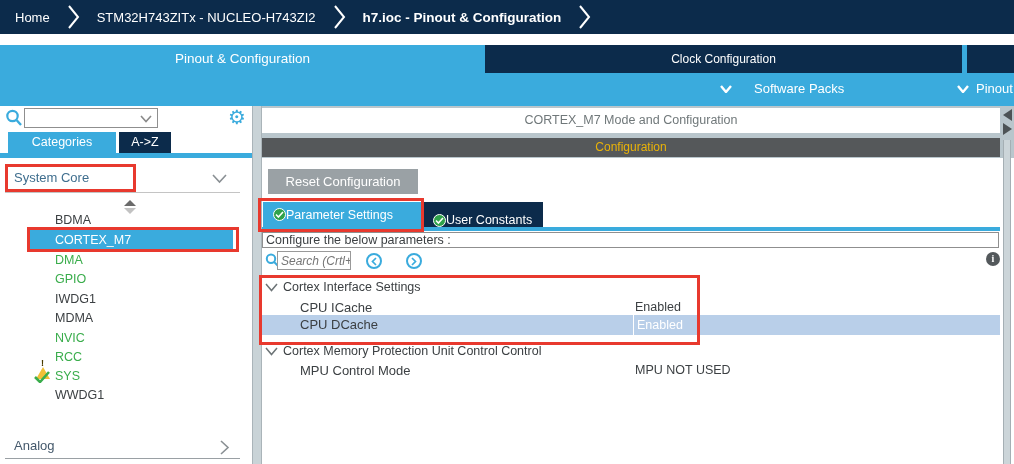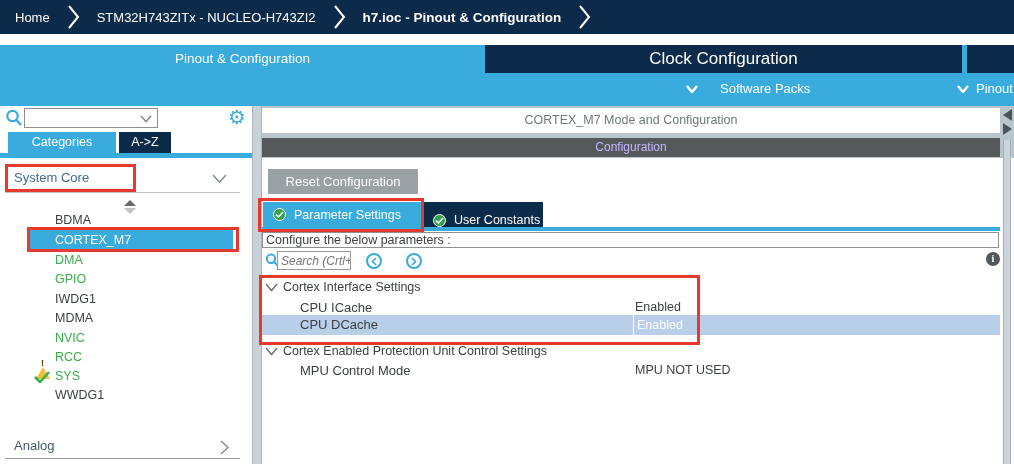--- a/index.html
+++ b/index.html
@@ -17,21 +17,21 @@
   .bc-item { color:#fff; font-size:13px; white-space:nowrap; }
   .bc-item.bold { font-weight:bold; font-size:13.5px; }
   .bc-chev { display:block; }
 
   
   .tabzone { position:absolute; left:0; top:34px; width:1014px; height:72px; background:#fff;padding-left:40px; }
   .tab-blue-band { position:absolute; left:0; top:11px; width:1014px; height:61px; background:#3aabdd; }
   .tab-label-active { position:absolute; left:0; top:17px; width:485px; text-align:center;
     color:#fff; font-size:13.5px; }
   .tab-navy { position:absolute; top:11px; height:28px; background:#0c2b4b; color:#fff;
-    font-size:17px; text-align:center; line-height:28px; }
+    font-size:12px; text-align:center; line-height:28px; }
   .subbar-item { position:absolute; top:47px; display:flex; align-items:center; gap:7px;
     color:#fff; font-size:13px; white-space:nowrap; }
 
   
   .leftpanel { position:absolute; left:0; top:106px; width:252px; height:358px; background:#fff; }
   .searchbox { position:absolute; left:24px; top:2px; width:134px; height:20px;
     border:1px solid #8f8f8f; background:#fff; }
   .searchbox input { position:absolute; left:2px; top:1px; width:110px; height:16px; border:none;
     outline:none; font-size:12px; font-family:inherit; }
   .gear { position:absolute; left:228px; top:-1px; font-size:20px; color:#3aabdd;
@@ -62,31 +62,31 @@
   
   .splitter { position:absolute; left:252px; top:106px; width:10px; height:358px;
     background:#c9d3d7; border-left:1px solid #aab4b9; border-right:1px solid #aab4b9; }
 
   
   .rightpanel { position:absolute; left:262px; top:106px; width:752px; height:358px; background:#fff; }
   .gray-band { position:absolute; left:0; top:0; width:752px; height:52px; background:#b9c6cc; }
   .mode-bar { position:absolute; left:0; top:2px; width:738px; height:25px; background:#fff;
     color:#70787a; font-size:12.5px; text-align:center; line-height:25px; }
   .dark-bar { position:absolute; left:0; top:32px; width:738px; height:19px; background:#55585a;
-    color:#c4b5fd; font-size:12px; text-align:center; line-height:19px; }
+    color:#eab308; font-size:12px; text-align:center; line-height:19px; }
   .arrow-left { width:0; height:0; border-top:6px solid transparent; border-bottom:6px solid transparent;
     border-right:9px solid #4d5356; }
   .arrow-right { width:0; height:0; border-top:6px solid transparent; border-bottom:6px solid transparent;
     border-left:9px solid #4d5356; }
   .vscroll { position:absolute; left:741px; top:34px; width:8px; height:324px; background:#ccd5d9;
     border-left:1px solid #a5afb4; border-right:1px solid #a5afb4; }
   .reset-btn { position:absolute; left:6px; top:63px; width:150px; height:25px; background:#9aa1a5;
     color:#fff; font-size:13px; text-align:center; line-height:25px; border:none; cursor:pointer;
     font-family:inherit; }
-  .cfg-tab { position:absolute; top:96px; height:25px; display:flex; align-items:center; gap:8px;
+  .cfg-tab { position:absolute; top:96px; height:25px; display:flex; align-items:center; gap:0;
     padding-left:10px; color:#fff; font-size:12.5px; cursor:pointer; }
   .chk { width:13px; height:13px; border-radius:50%; background:#2fa24a; border:1px solid #fff;
     display:flex; align-items:center; justify-content:center; flex:0 0 auto; }
   .blue-underline { position:absolute; left:0; top:121px; width:738px; height:4px; background:#3aabdd; }
   .caption-box { position:absolute; left:0; top:126px; width:737px; height:16px;
     border:1px solid #8f8f8f; font-size:12.5px; color:#3c4043; line-height:14px; padding-left:3px;
     background:#fff; }
   .psearch { position:absolute; left:15px; top:145px; width:74px; height:19px; border:1px solid #999;
     font-size:12px; font-style:italic; color:#9a9a9a; padding-left:3px; font-family:inherit; outline:none; }
   .circ-nav { position:absolute; top:147px; width:16px; height:16px; border:2px solid #3aabdd;
@@ -121,21 +121,21 @@
     <svg class="bc-chev" width="13" height="24" viewBox="0 0 13 24">
         <path d="M2 1 L11 12 L2 23" fill="none" stroke="#fff" stroke-width="2"></path>
       </svg>
   </div>
 
   <div class="tabzone">
     <div class="tab-blue-band"></div>
     <div class="tab-label-active">Pinout &amp; Configuration</div>
     <div class="tab-navy" style="left:485px; width:477px;">Clock Configuration</div>
     <div class="tab-navy" style="left:967px; width:47px;"></div>
-    <div class="subbar-item" style="left:686px;gap:22px;">
+    <div class="subbar-item" style="left:720px;gap:22px;">
       <svg width="12" height="8" viewBox="0 0 12 8">
           <path d="M1 1 L6 7 L11 1" fill="none" stroke="#fff" stroke-width="2.4"></path>
         </svg>
       <span>Software Packs</span>
     </div>
     <div class="subbar-item" style="left:957px;">
       <svg width="12" height="8" viewBox="0 0 12 8">
           <path d="M1 1 L6 7 L11 1" fill="none" stroke="#fff" stroke-width="2.4"></path>
         </svg>
       <span>Pinout</span>
@@ -273,21 +273,21 @@
     <div class="tree-name" style="top:192px;">CPU ICache</div>
     <div class="tree-val" style="top:192px;">Enabled</div>
 
     <div class="row-hl"></div>
     <div class="tree-name" style="top:209px; line-height:20px;">CPU DCache</div>
     <div class="val-edit">Enabled</div>
 
     <svg class="abs" style="left:3px; top:241px;" width="13" height="9" viewBox="0 0 13 9">
         <path d="M1 1 L6.5 7.5 L12 1" fill="none" stroke="#6d7477" stroke-width="1.5"></path>
       </svg>
-    <div class="tree-group" style="top:236px;">Cortex Enabled Protection Unit Control Settings</div>
+    <div class="tree-group" style="top:236px;">Cortex Memory Protection Unit Control Control</div>
 
     <div class="tree-name" style="top:255px;">MPU Control Mode</div>
     <div class="tree-val" style="top:255px;">MPU NOT USED</div>
 
     <div class="annot" style="left:-4px; top:92px; width:166px; height:34px;"></div>
     <div class="annot" style="left:-3px; top:169px; width:441px; height:70px;"></div>
   </div>
 
 </div>
 

